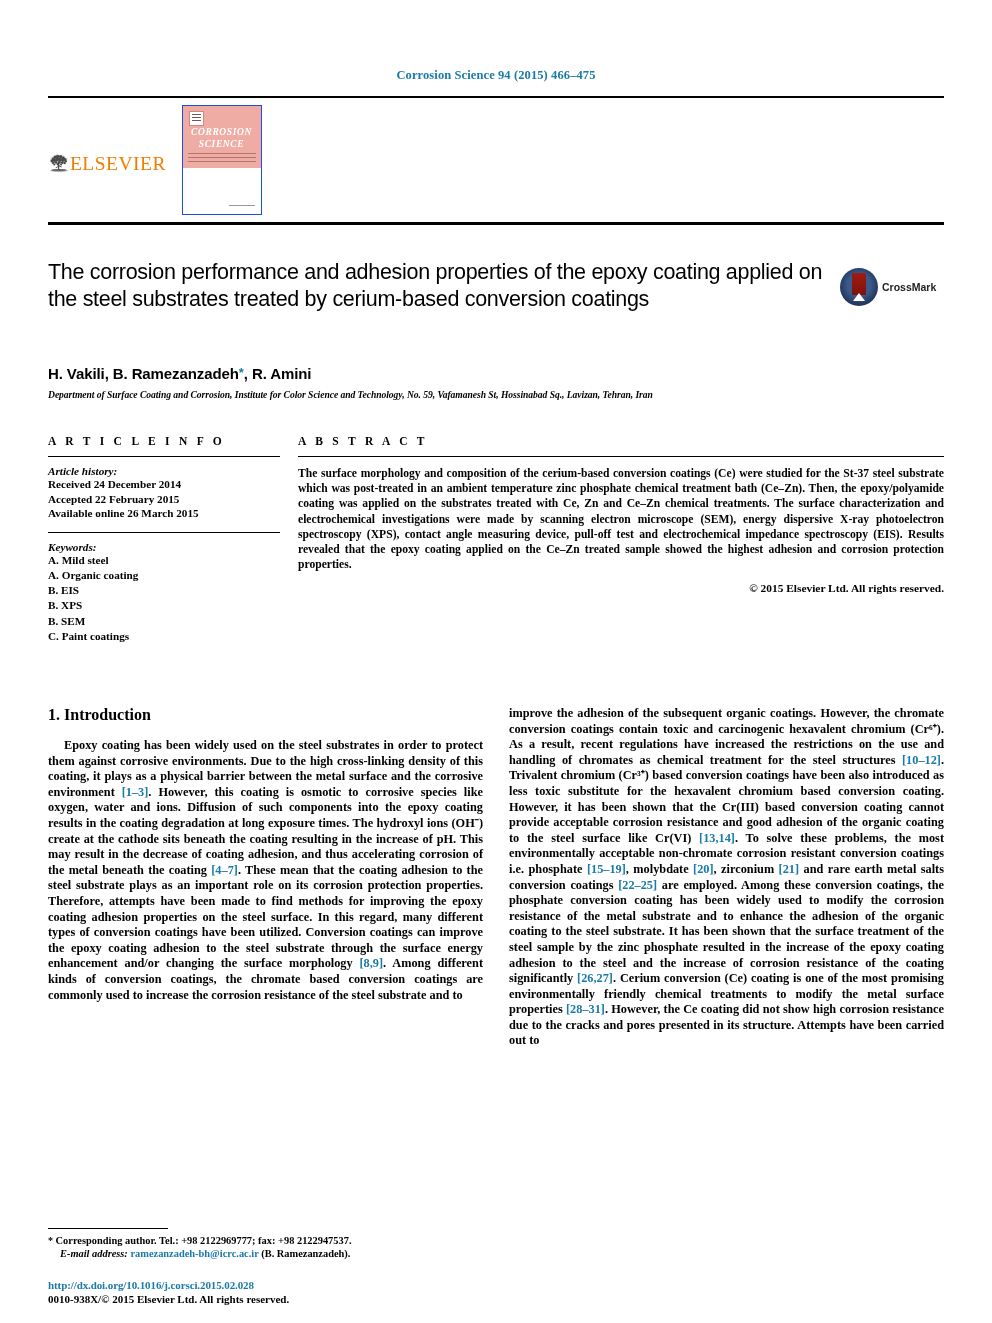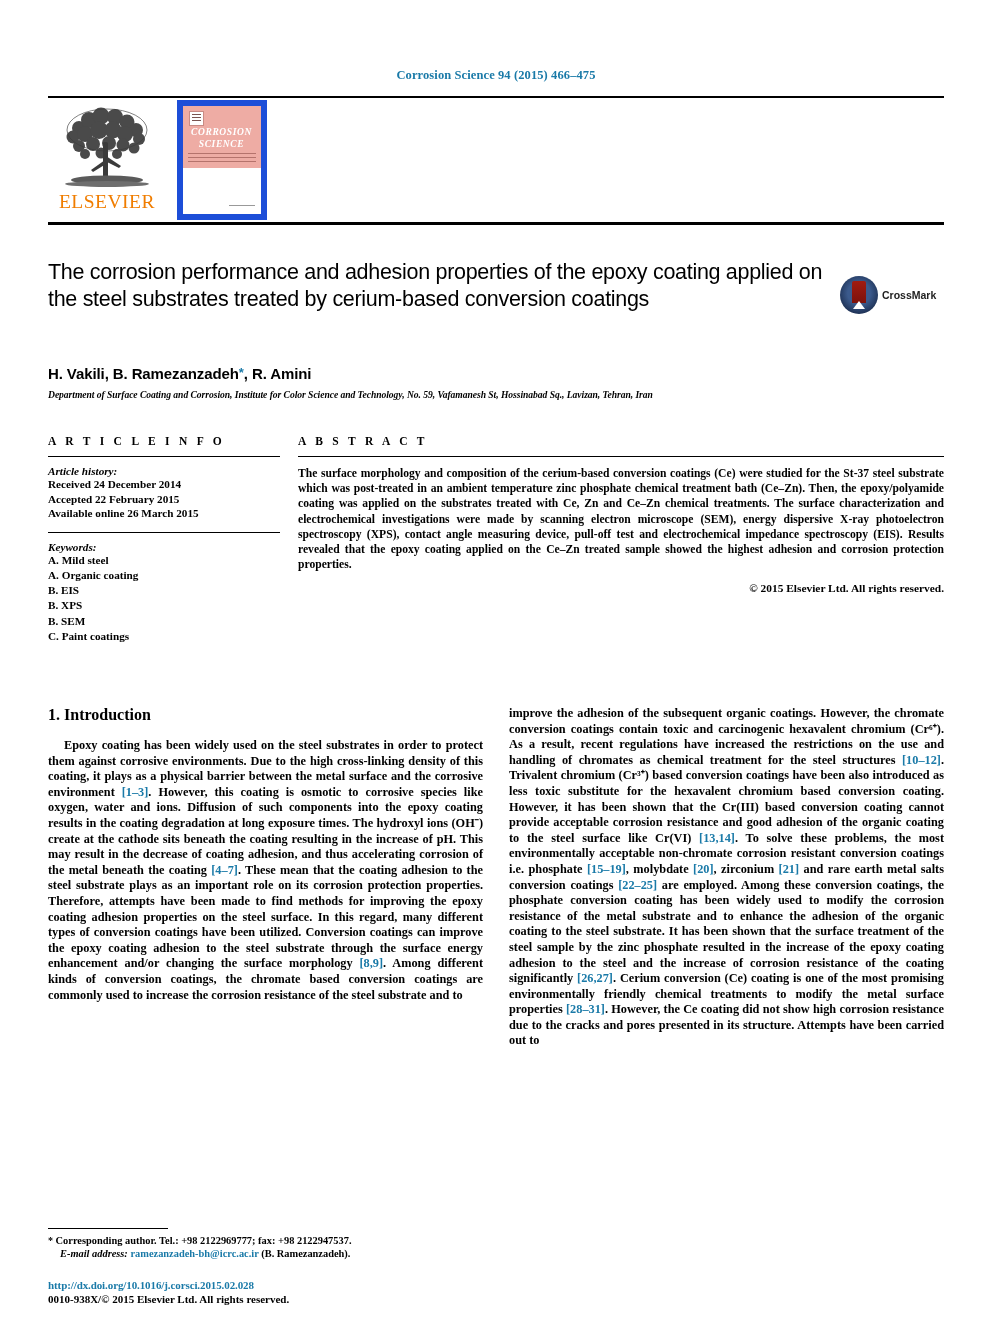--- a/index.html
+++ b/index.html
@@ -41,21 +41,21 @@
     border-bottom: 3.5px solid #000;
     display: flex;
     align-items: stretch;
     height: 124px;
     position: relative;
   }
   .elsevier-logo {
     width: 118px;
     flex: 0 0 118px;
     display: flex;
-    flex-direction: column;
+    flex-direction: row;
     align-items: center;
     justify-content: flex-start;
     padding-top: 6px;
     box-sizing: border-box;
   }
   .tree-svg { display:block; }
   .elsevier-word {
     font-family: "Liberation Serif", serif;
     font-size: 19.5px;
     color: #F07D00;
@@ -98,21 +98,21 @@
     width: 95px;
     flex: 0 0 95px;
     margin-left: 8px;
     display: flex;
     align-items: center;
     justify-content: center;
   }
   .cover-inner {
     width: 78px;
     height: 108px;
-    border: 6px solid #1d4ed8;
+    border: 1px solid #1d4ed8;
     background: #fff;
     position: relative;
     overflow: hidden;
   }
   .cover-top {
     position: absolute;
     left: 0; right: 0; top: 0;
     height: 57%;
     background: #eeaca4;
   }
@@ -167,21 +167,21 @@
     line-height: 27px;
     font-weight: normal;
     color: #000;
     margin: 0;
     padding-right: 120px;
     letter-spacing: -0.3px;
   }
   .crossmark {
     position: absolute;
     right: 0;
-    top: 16px;
+    top: 8px;
     width: 104px;
     height: 40px;
     display: flex;
     align-items: center;
     gap: 4px;
   }
   .cm-badge {
     width: 38px; height: 38px;
     border-radius: 50%;
     background: radial-gradient(circle at 50% 45%, #3b5a8c 0 40%, #22375c 70%, #16233c 100%);

